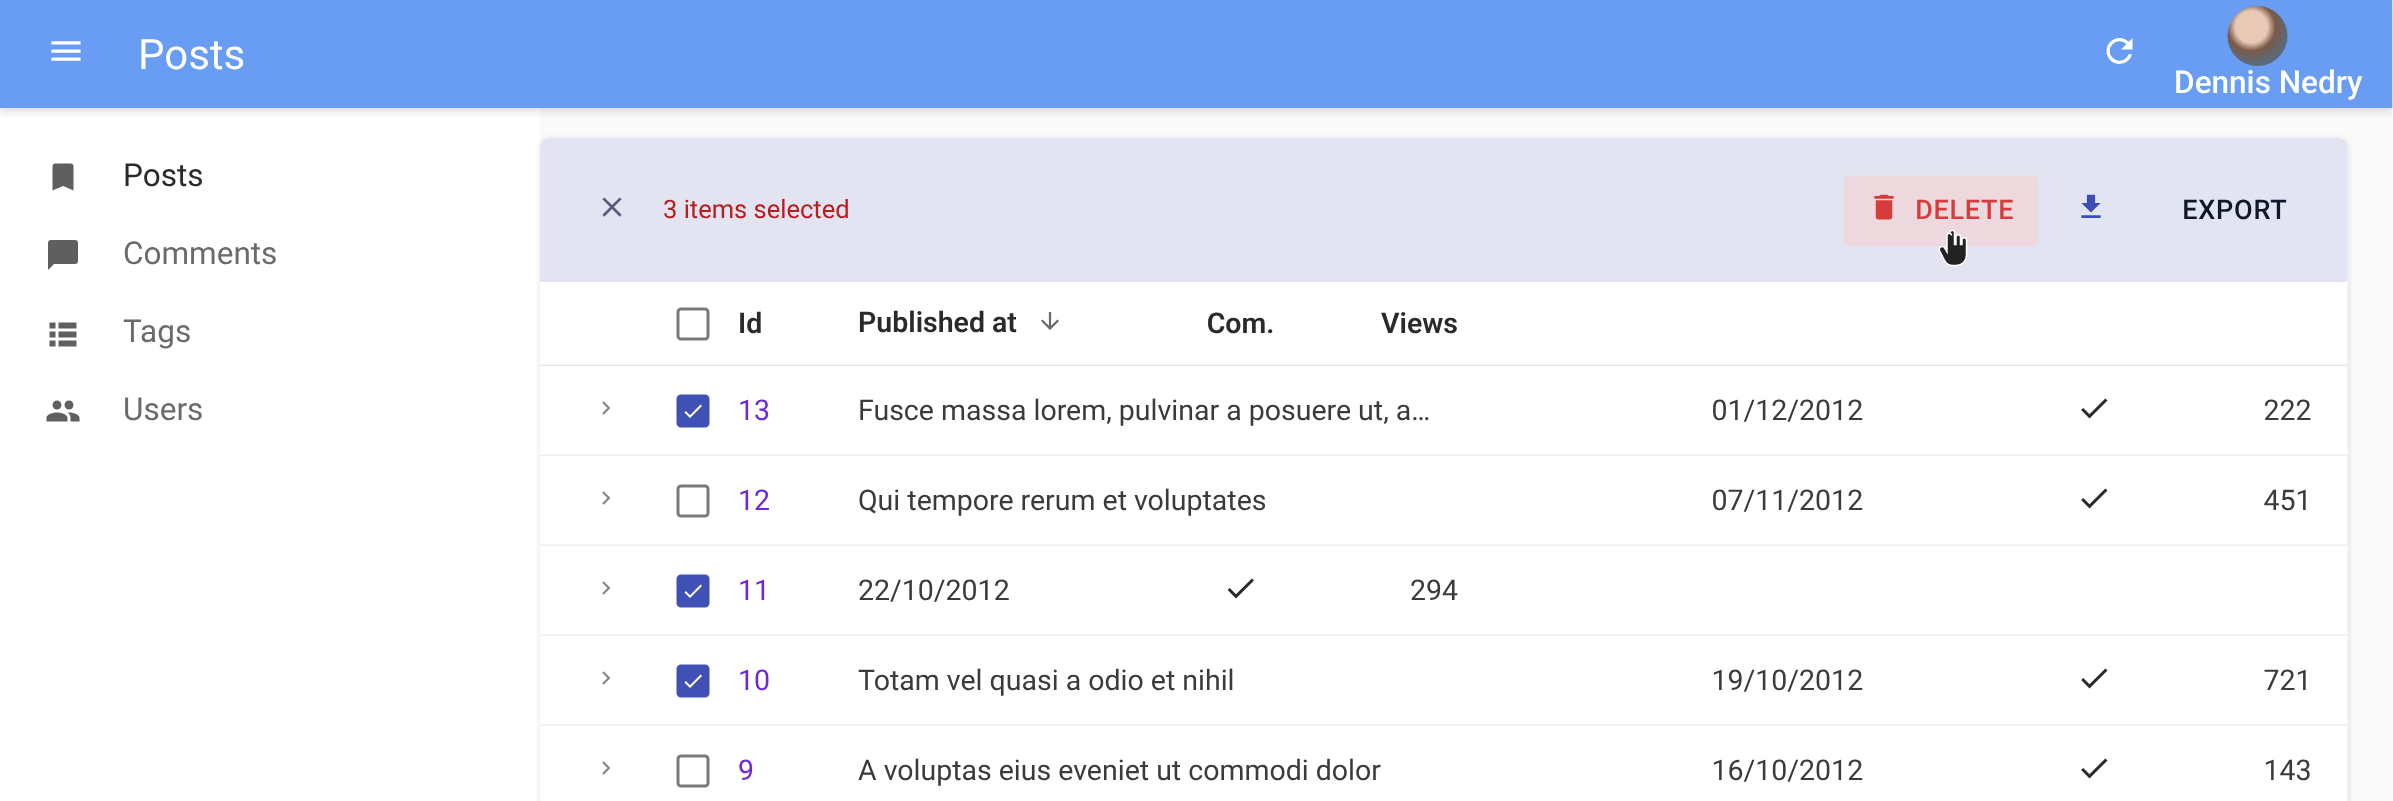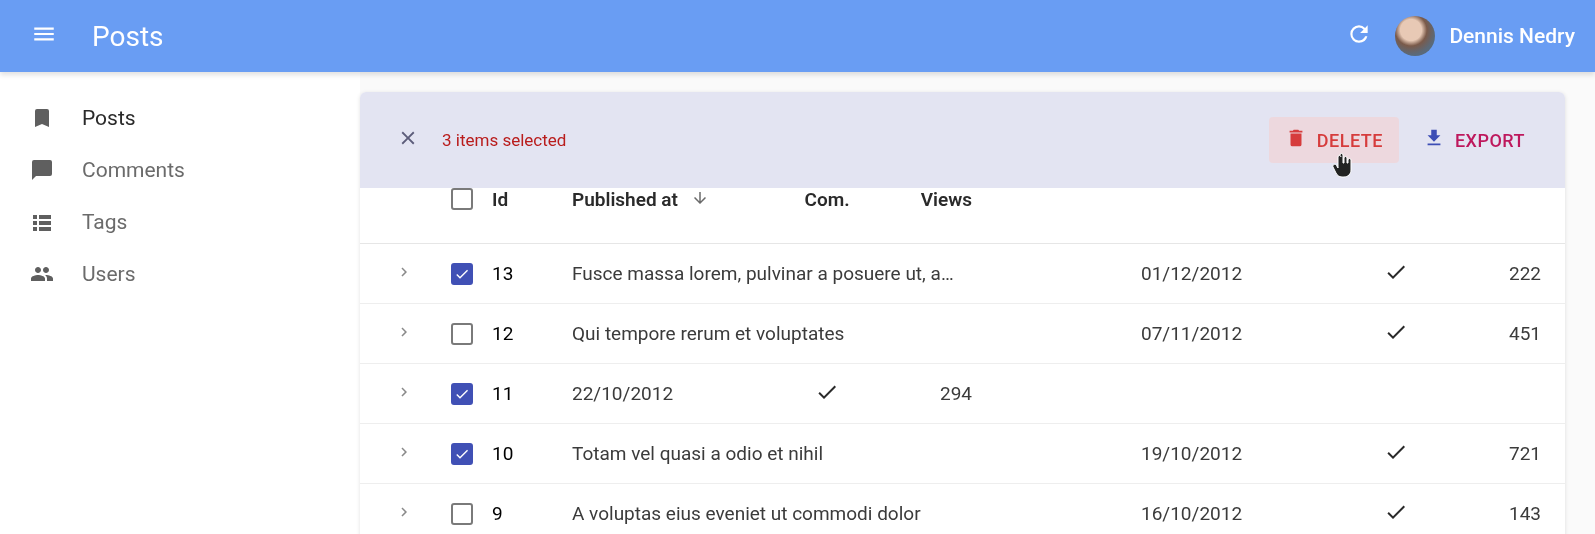--- a/index.html
+++ b/index.html
@@ -48,20 +48,21 @@
       align-items: center;
       justify-content: center;
       cursor: pointer;
       margin-right: 16px;
     }
     .refresh-btn svg { width: 26px; height: 26px; fill: #fff; }
     .user-area {
       display: flex;
       align-items: center;
       cursor: pointer;
+      flex-direction: column;
     }
     .avatar {
       width: 40px;
       height: 40px;
       border-radius: 50%;
       background: radial-gradient(circle at 40% 35%, #e8c9b5 0%, #e8c9b5 30%, #7a5a4a 45%, #5a6a7a 70%);
       margin-right: 14px;
       position: relative;
       overflow: hidden;
     }
@@ -140,45 +141,47 @@
       cursor: pointer;
       font-size: 18px;
       font-weight: 500;
       letter-spacing: 0.5px;
     }
     .action-btn.delete {
       color: #d63c3c;
       background: #edd8de;
     }
     .action-btn.export {
-      color: #be185d;
+      color: #0f172a;
       margin-left: 8px;
+      gap: 40px;
     }
     .action-btn svg { width: 22px; height: 22px; margin-right: 10px; }
     .action-btn.delete svg { fill: #d63c3c; }
     .action-btn.export svg { fill: #3c4db5; }
     .table {
       width: 100%;
     }
     .table-header {
       display: flex;
+      align-items: center;
       height: 56px;
       border-bottom: 1px solid #e6e6e6;
       padding: 0 24px 0 16px;
     }
     .table-row {
       display: flex;
       align-items: center;
       height: 60px;
       border-bottom: 1px solid #eeeeee;
       padding: 0 24px 0 16px;
     }
     .col-expand { width: 56px; display: flex; justify-content: center; }
     .col-check { width: 60px; display: flex; justify-content: center; }
-    .col-id { width: 80px; font-size: 19px; color: #000000; }
+    .col-id { width: 80px; font-size: 19px; color: #6d28d9; }
     .col-title { flex: 1; font-size: 19px; color: #3b3b3b; white-space: nowrap; overflow: hidden; text-overflow: ellipsis; padding-right: 20px; }
     .col-published { width: 200px; font-size: 19px; color: #3b3b3b; }
     .col-com { width: 110px; display: flex; justify-content: center; }
     .col-views { width: 90px; font-size: 19px; color: #3b3b3b; text-align: right; }
     .th {
       font-size: 19px;
       font-weight: 600;
       color: #2a2a2a;
       font-style: normal !important;
     }

